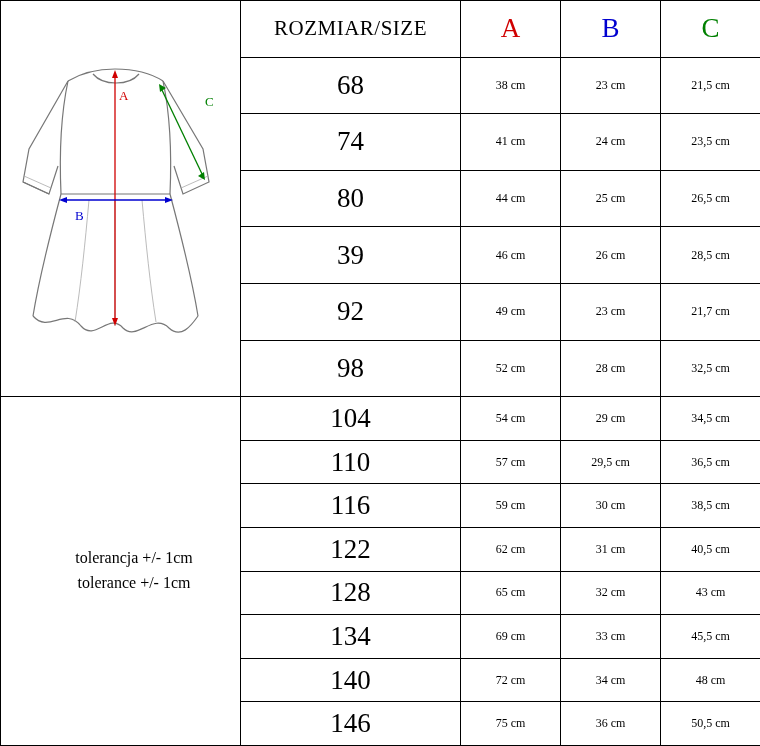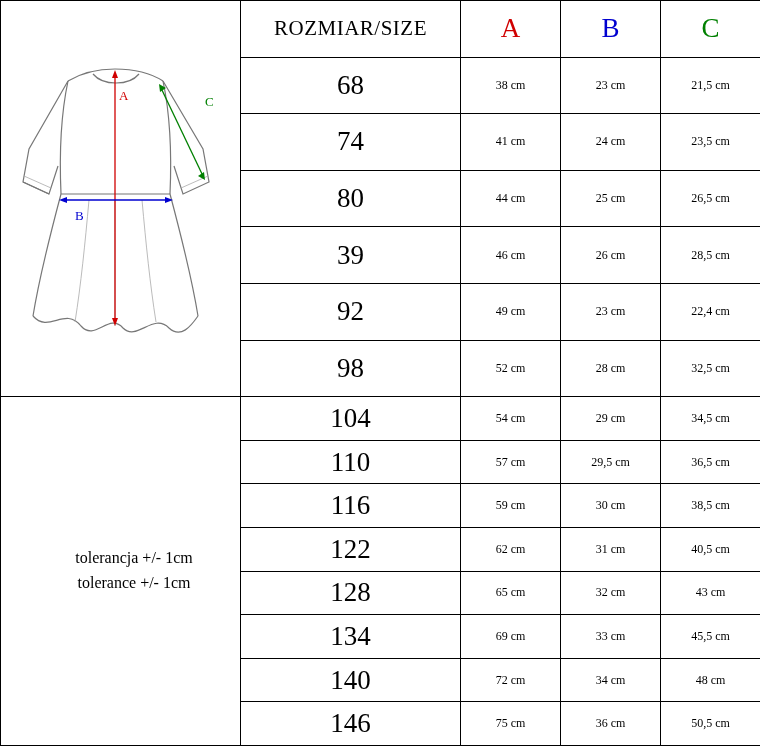--- a/index.html
+++ b/index.html
@@ -175,21 +175,21 @@
       <tr>
         <td class="size-val">39</td>
         <td class="meas-val">46 cm</td>
         <td class="meas-val">26 cm</td>
         <td class="meas-val">28,5 cm</td>
       </tr>
       <tr>
         <td class="size-val">92</td>
         <td class="meas-val">49 cm</td>
         <td class="meas-val">23 cm</td>
-        <td class="meas-val">22,4 cm</td>
+        <td class="meas-val">21,7 cm</td>
       </tr>
       <tr>
         <td class="size-val">98</td>
         <td class="meas-val">52 cm</td>
         <td class="meas-val">28 cm</td>
         <td class="meas-val">32,5 cm</td>
       </tr>
 
       <tr>
         <td class="tol-cell" rowspan="8">

